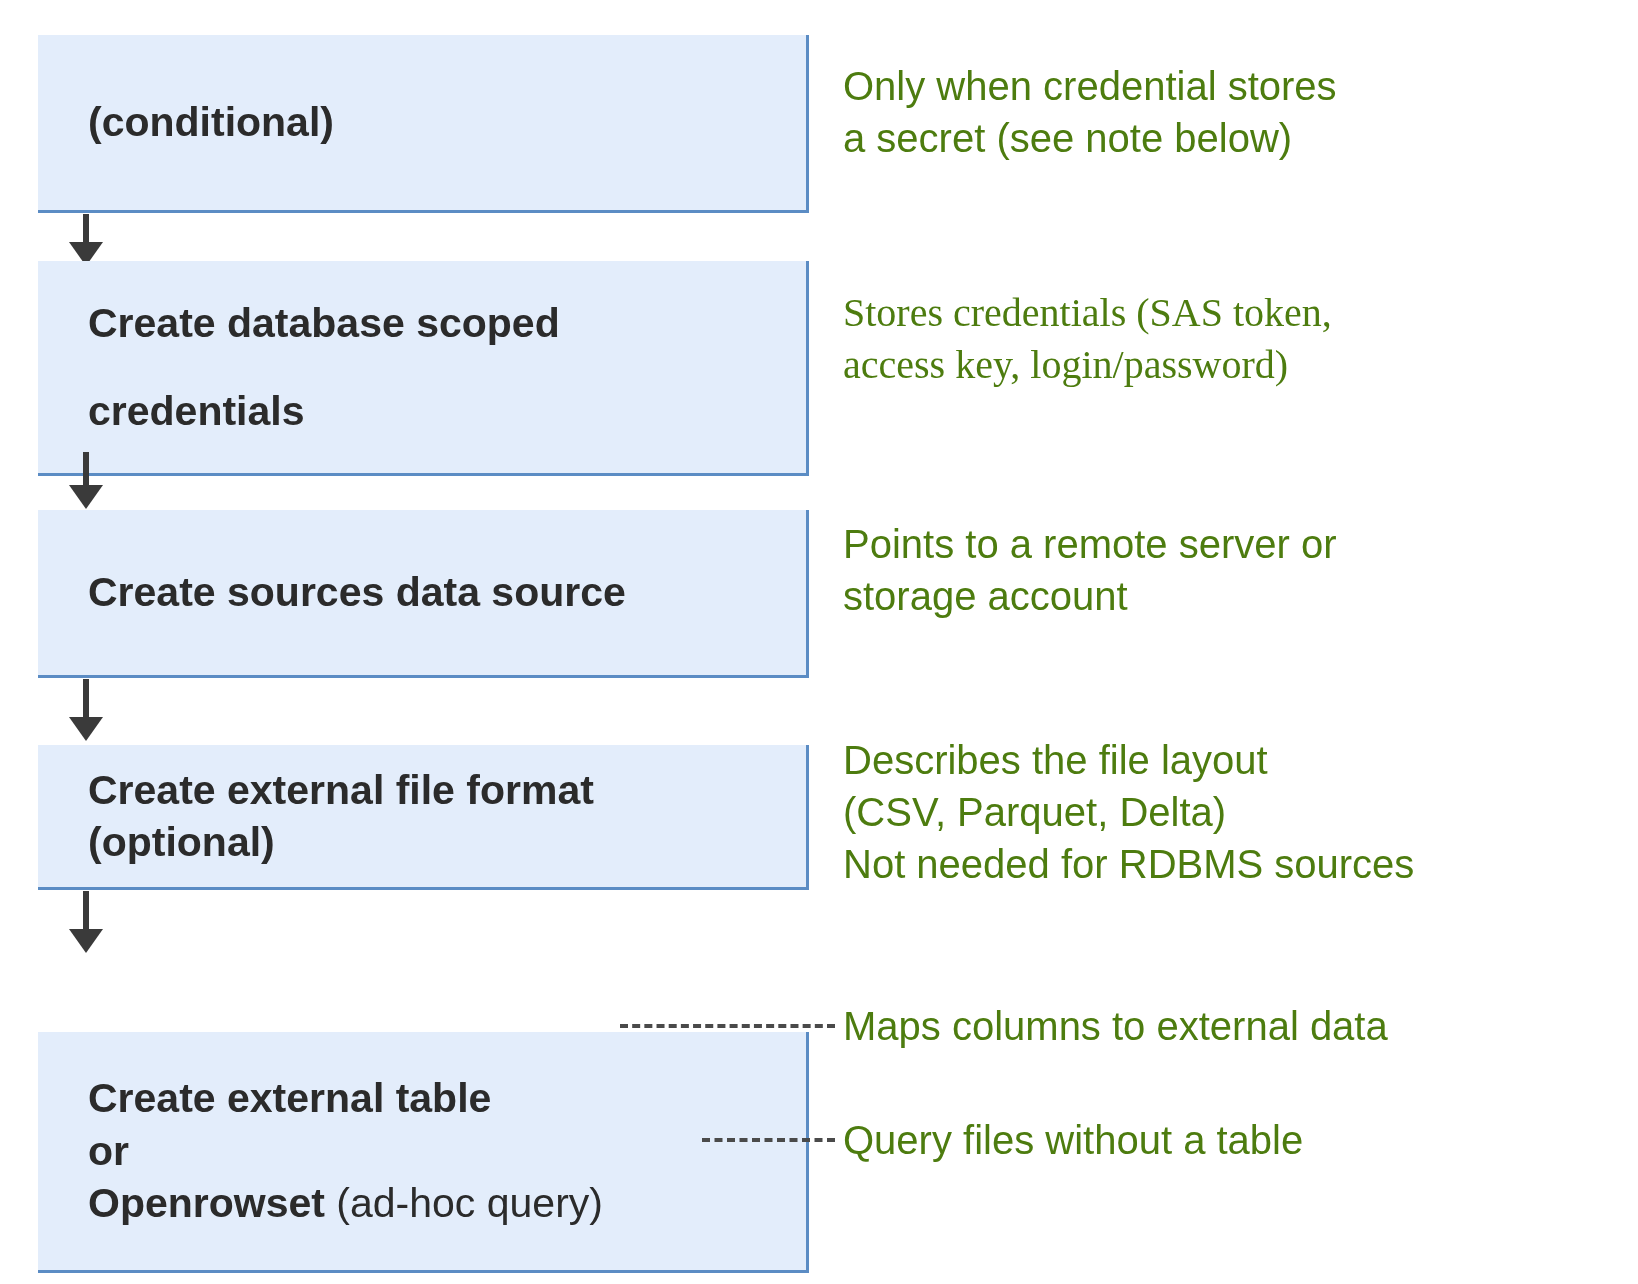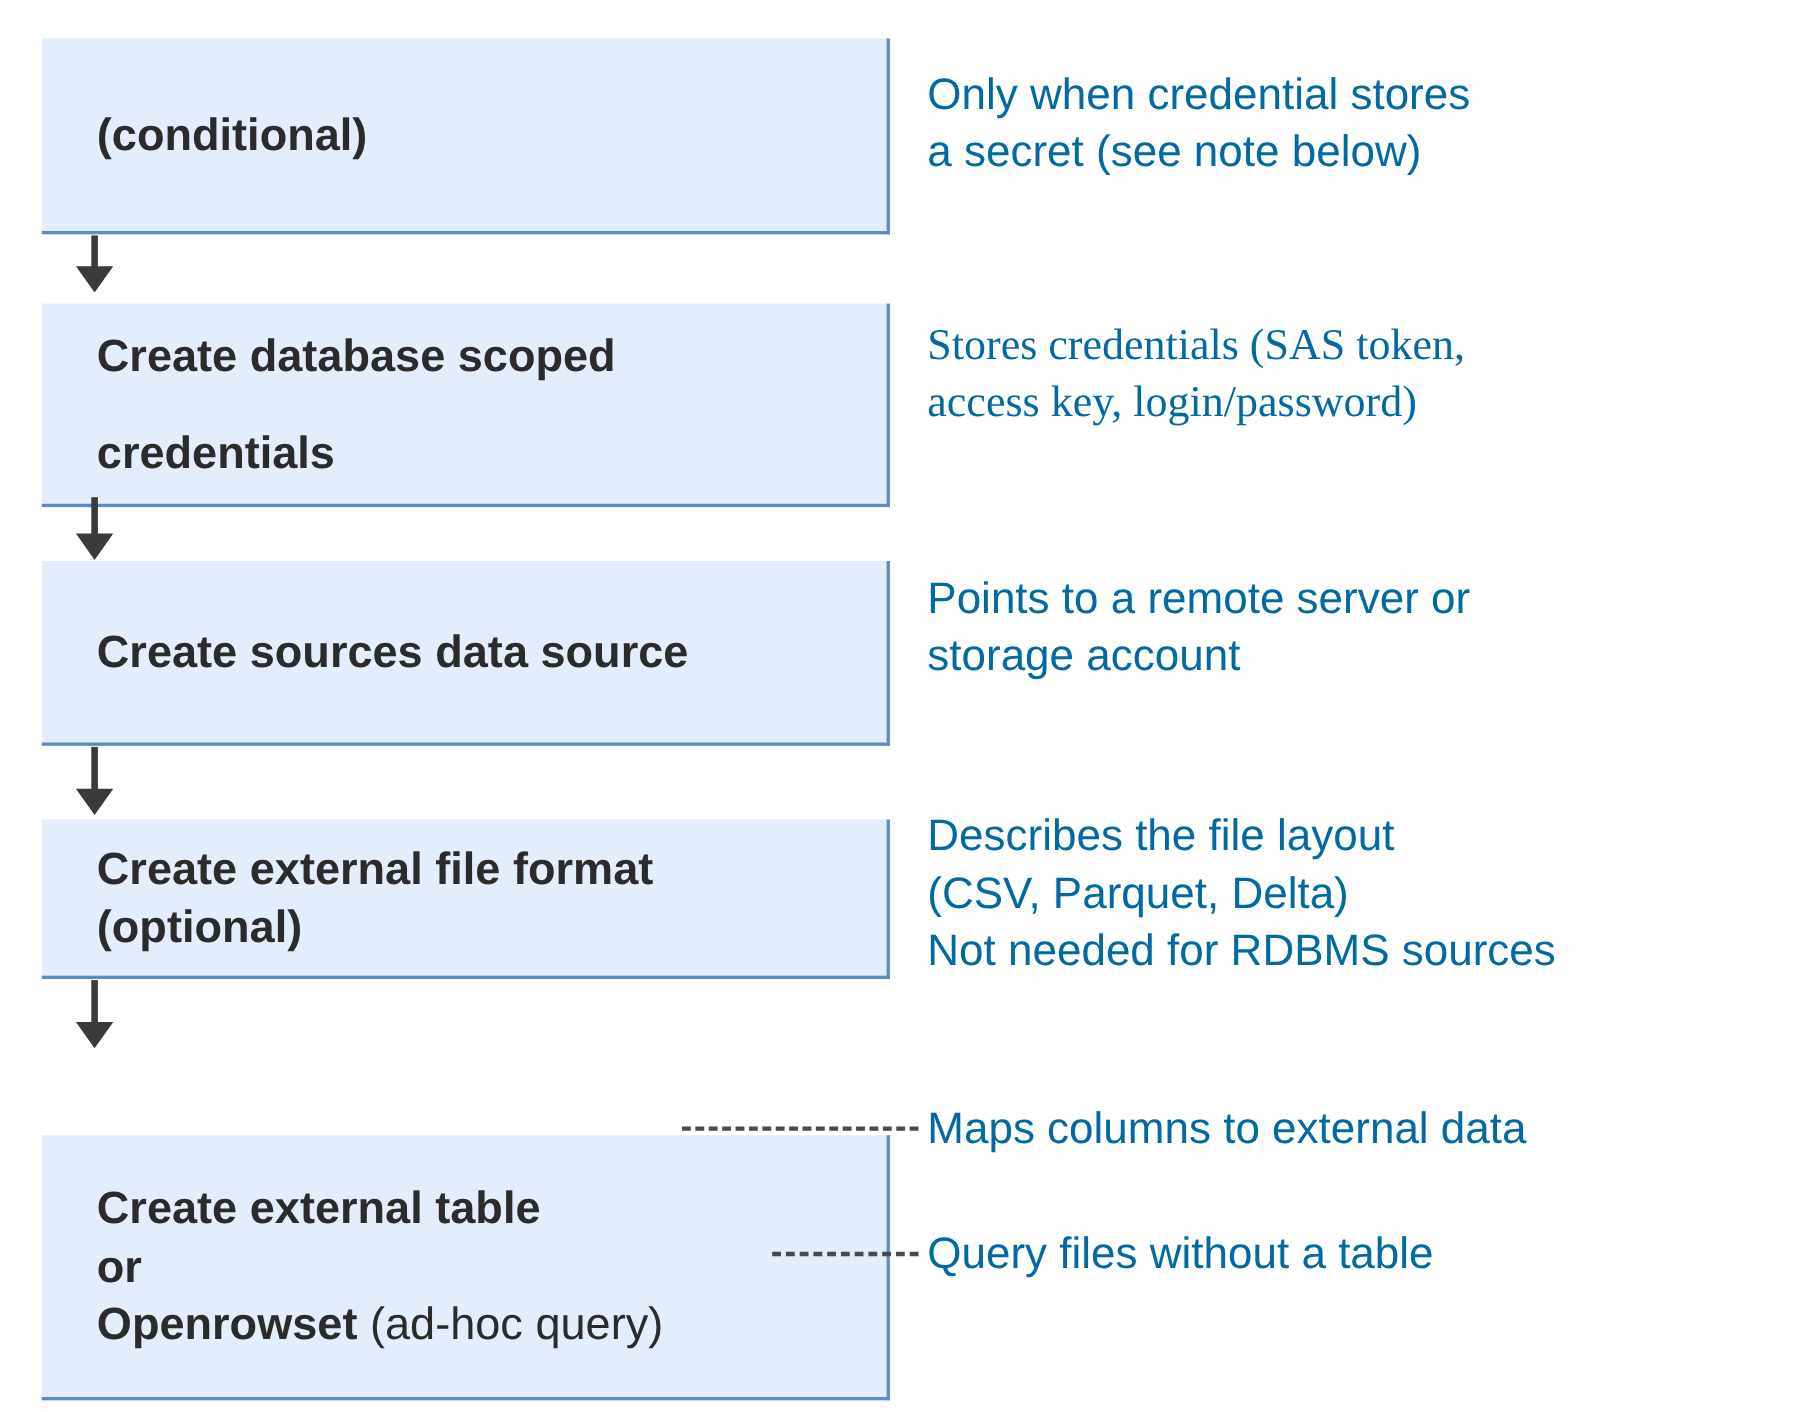--- a/index.html
+++ b/index.html
@@ -42,21 +42,21 @@
   }
   .node-line.bold { font-weight: bold; }
   .node-line.light { font-weight: bold; }
 
   
   .note {
     position: absolute;
     left: 843px;
     font-size: 40px;
     line-height: 1.30;
-    color: #0369a1;
+    color: #4d7c0f;
     font-weight: normal;
     white-space: pre-line;
   }
 
   
   .arrow {
     position: absolute;
     left: 83px;
     width: 6px;
     background: #3a3a3a;
@@ -86,21 +86,21 @@
 
 <div id="diagram">
 
   <div class="node" style="top:35px; height:178px;">
     <div class="node-line light">(conditional)</div>
   </div>
   <div class="note" style="top:60px;">Only when credential stores
 a secret (see note below)</div>
   <div class="arrow" style="top:214px; height:30px;"></div>
 
-  <div class="node" style="top:276px; height:185px;gap:35px;">
+  <div class="node" style="top:261px; height:215px;gap:35px;">
     <div class="node-line bold">Create database scoped</div>
     <div class="node-line bold">credentials</div>
   </div>
   <div class="note" style="top:287px;font-family:Liberation Serif, serif;">Stores credentials (SAS token,
 access key, login/password)</div>
   <div class="arrow" style="top:452px; height:35px;"></div>
 
   <div class="node" style="top:510px; height:168px;">
     <div class="node-line bold">Create sources data source</div>
   </div>

